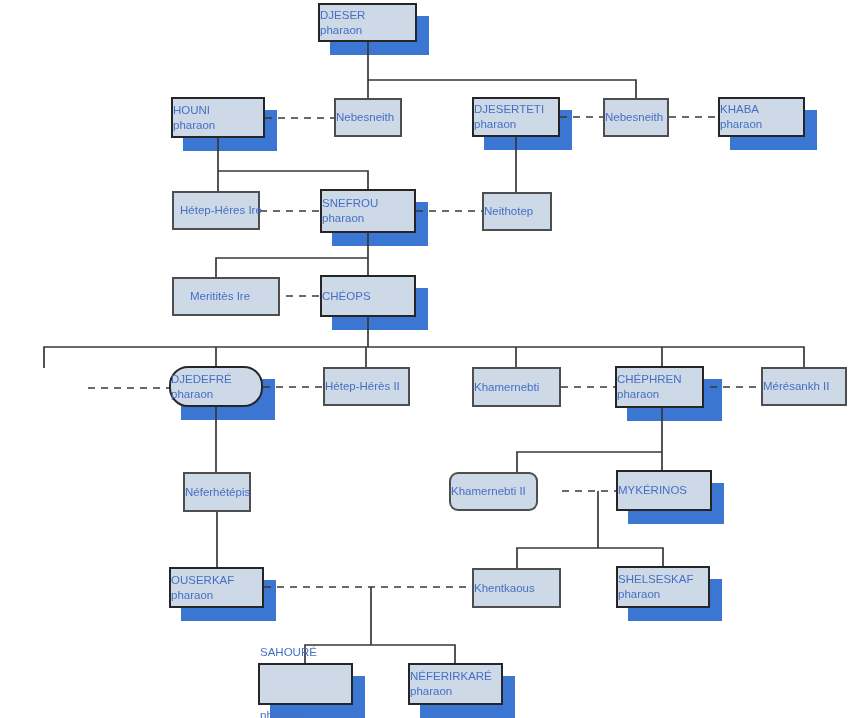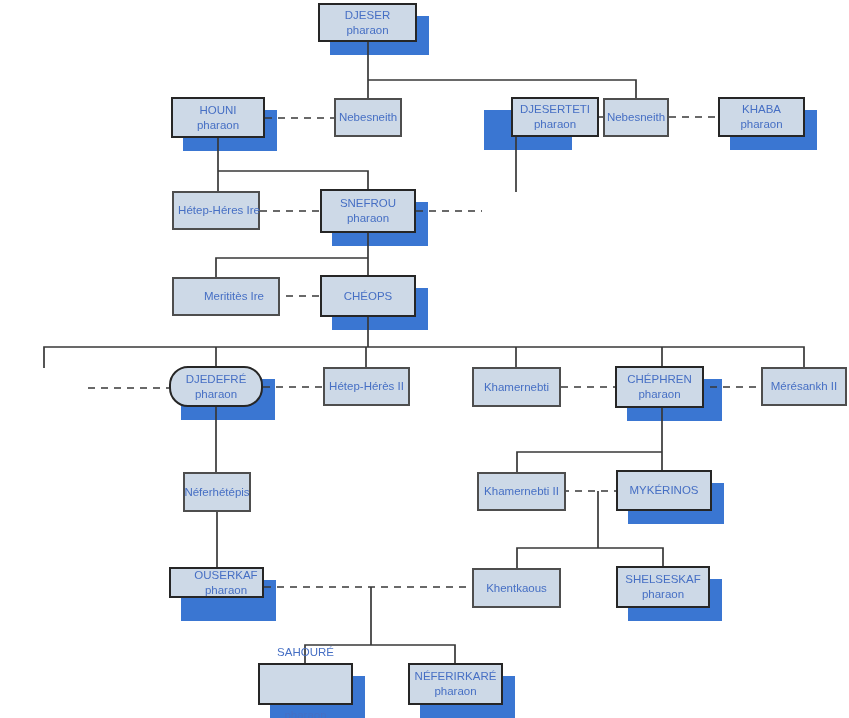--- a/index.html
+++ b/index.html
@@ -26,21 +26,21 @@
     background: var(--shadow-color);
   }
   .node {
     position: absolute;
     box-sizing: border-box;
     background: var(--box-fill);
     border: 2px solid var(--person-border);
     color: var(--text-color);
     display: flex;
     flex-direction: column;
-    align-items: center;
+    align-items: flex-start;
     justify-content: center;
     text-align: center;
     font-size: 11.5px;
     line-height: 1.3;
     white-space: nowrap;
   }
   .node.pharaoh { border-color: var(--pharaoh-border); }
   svg.edges path { fill: none; stroke: var(--line-color); }
   svg.edges g.solid path { stroke-width: 1.7px; }
   svg.edges g.dashed path { stroke-width: 1.6px; stroke-dasharray: 7 6; }
@@ -110,37 +110,40 @@
         <div class="title">DJESER</div>
         <div class="subtitle">pharaon</div>
       </div>
       <div class="node pharaoh" style="left: 171px; top: 97px; width: 94px; height: 41px;">
         <div class="title">HOUNI</div>
         <div class="subtitle">pharaon</div>
       </div>
       <div class="node" style="left: 334px; top: 98px; width: 68px; height: 39px;">
         <div class="title">Nebesneith</div>
       </div>
-      <div class="node pharaoh" style="left: 472px; top: 97px; width: 88px; height: 40px; margin-left: 39px;">
+      <div class="node pharaoh" style="left: 472px; top: 97px; width: 88px; height: 40px;">
         <div class="title">DJESERTETI</div>
         <div class="subtitle">pharaon</div>
       </div>
       <div class="node" style="left: 603px; top: 98px; width: 66px; height: 39px;">
         <div class="title">Nebesneith</div>
       </div>
       <div class="node pharaoh" style="left: 718px; top: 97px; width: 87px; height: 40px;">
         <div class="title">KHABA</div>
         <div class="subtitle">pharaon</div>
       </div>
       <div class="node" style="left: 172px; top: 191px; width: 88px; height: 39px; padding-left: 6px;">
         <div class="title">Hétep-Héres Ire</div>
       </div>
       <div class="node pharaoh" style="left: 320px; top: 189px; width: 96px; height: 44px;">
         <div class="title">SNEFROU</div>
         <div class="subtitle">pharaon</div>
+      </div>
+      <div class="node" style="left: 482px; top: 192px; width: 70px; height: 39px;">
+        <div class="title">Neithotep</div>
       </div>
       <div class="node" style="left: 172px; top: 277px; width: 108px; height: 39px; padding-left: 16px;">
         <div class="title">Merititès Ire</div>
       </div>
       <div class="node pharaoh" style="left: 320px; top: 275px; width: 96px; height: 42px;">
         <div class="title">CHÉOPS</div>
       </div>
       <div class="node pharaoh" style="left: 169px; top: 366px; width: 94px; height: 41px; border-radius: 19px;">
         <div class="title">DJEDEFRÉ</div>
         <div class="subtitle">pharaon</div>
@@ -154,27 +157,27 @@
       <div class="node pharaoh" style="left: 615px; top: 366px; width: 89px; height: 42px;">
         <div class="title">CHÉPHREN</div>
         <div class="subtitle">pharaon</div>
       </div>
       <div class="node" style="left: 761px; top: 367px; width: 86px; height: 39px;">
         <div class="title">Mérésankh II</div>
       </div>
       <div class="node" style="left: 183px; top: 472px; width: 68px; height: 40px;">
         <div class="title">Néferhétépis</div>
       </div>
-      <div class="node" style="left: 477px; top: 472px; width: 89px; height: 39px;">
+      <div class="node" style="left: 449px; top: 472px; width: 89px; height: 39px; border-radius: 9px;">
         <div class="title">Khamernebti II</div>
       </div>
       <div class="node pharaoh" style="left: 616px; top: 470px; width: 96px; height: 41px;">
         <div class="title">MYKÉRINOS</div>
       </div>
-      <div class="node pharaoh" style="left: 169px; top: 567px; width: 95px; height: 31px; padding-left: 19px;">
+      <div class="node pharaoh" style="left: 169px; top: 567px; width: 95px; height: 41px;">
         <div class="title">OUSERKAF</div>
         <div class="subtitle">pharaon</div>
       </div>
       <div class="node" style="left: 472px; top: 568px; width: 89px; height: 40px;">
         <div class="title">Khentkaous</div>
       </div>
       <div class="node pharaoh" style="left: 616px; top: 566px; width: 94px; height: 42px;">
         <div class="title">SHELSESKAF</div>
         <div class="subtitle">pharaon</div>
       </div>

